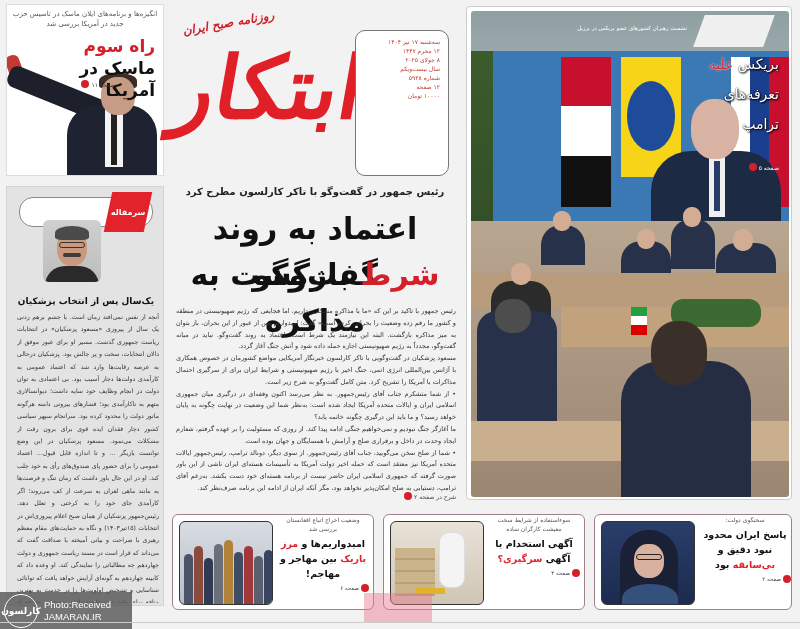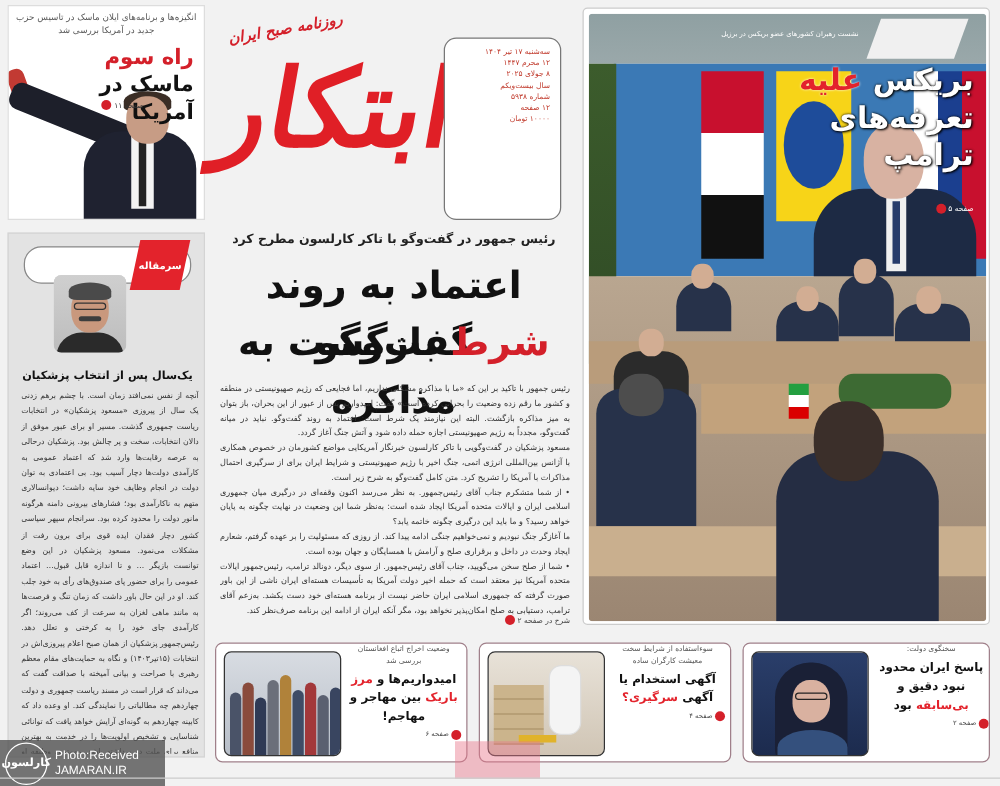--- a/index.html
+++ b/index.html
@@ -76,21 +76,21 @@
   .ph-desk1 { position: absolute; left: 0; top: 262px; width: 318px; height: 34px; background: #b99c7b; }
   .ph-desk2 { position: absolute; left: 90px; top: 296px; width: 228px; height: 40px; background: #c2a27c; }
   .ph-desk3 { position: absolute; left: 0; top: 410px; width: 318px; height: 40px; background: #c9af8e; }
   .ph-person { position: absolute; background: #27324a; border-radius: 20px 20px 0 0; }
   .ph-face { position: absolute; background: #d2ad93; border-radius: 45%; }
   .ph-back { position: absolute; left: 150px; top: 350px; width: 130px; height: 136px; background: #252d43; border-radius: 40px 40px 0 0; }
   .ph-backhead { position: absolute; left: 180px; top: 310px; width: 56px; height: 64px; background: #3b2f2a; border-radius: 45%; }
   .ph-flag-ir { position: absolute; left: 160px; top: 296px; width: 16px; height: 28px; background: linear-gradient(#239f40 0 33%, #fff 33% 66%, #da0000 66%); }
   .ph-flowers { position: absolute; left: 200px; top: 288px; width: 90px; height: 28px; background: #3d6a33; border-radius: 12px; }
   .brics-kicker-wrap { position: absolute; right: 12px; top: 42px; width: 140px; direction: rtl; text-align: right; z-index: 3; }
-  .brics-title { font-size: 24px; font-weight: bold; line-height: 30px; color: #fff; text-shadow: 0 0 2px #000, 1px 1px 2px #000; }
+  .brics-title { font-size: 14px; font-weight: normal; line-height: 30px; color: #fff; text-shadow: 0 0 2px #000, 1px 1px 2px #000; }
   .brics-title .red { color: #e3232c; text-shadow: 0 0 2px #fff; }
   .brics-page { position: absolute; right: 12px; top: 156px; font-size: 6px; color: #fff; direction: rtl; z-index: 3; display: flex; gap: 2px; align-items: center; }
 
   
   .teaser { position: absolute; top: 514px; height: 96px; background: #fff; border: 1.5px solid #a0808a; border-radius: 6px; overflow: hidden; }
   .t1 { left: 172px; width: 202px; }
   .t2 { left: 383px; width: 202px; }
   .t3 { left: 594px; width: 198px; }
   .teaser .img { position: absolute; left: 6px; top: 6px; width: 94px; height: 84px; border: 1.5px solid #333; border-radius: 6px; overflow: hidden; }
   .teaser .txt { position: absolute; left: 104px; top: 0; width: 92px; direction: rtl; text-align: center; }

